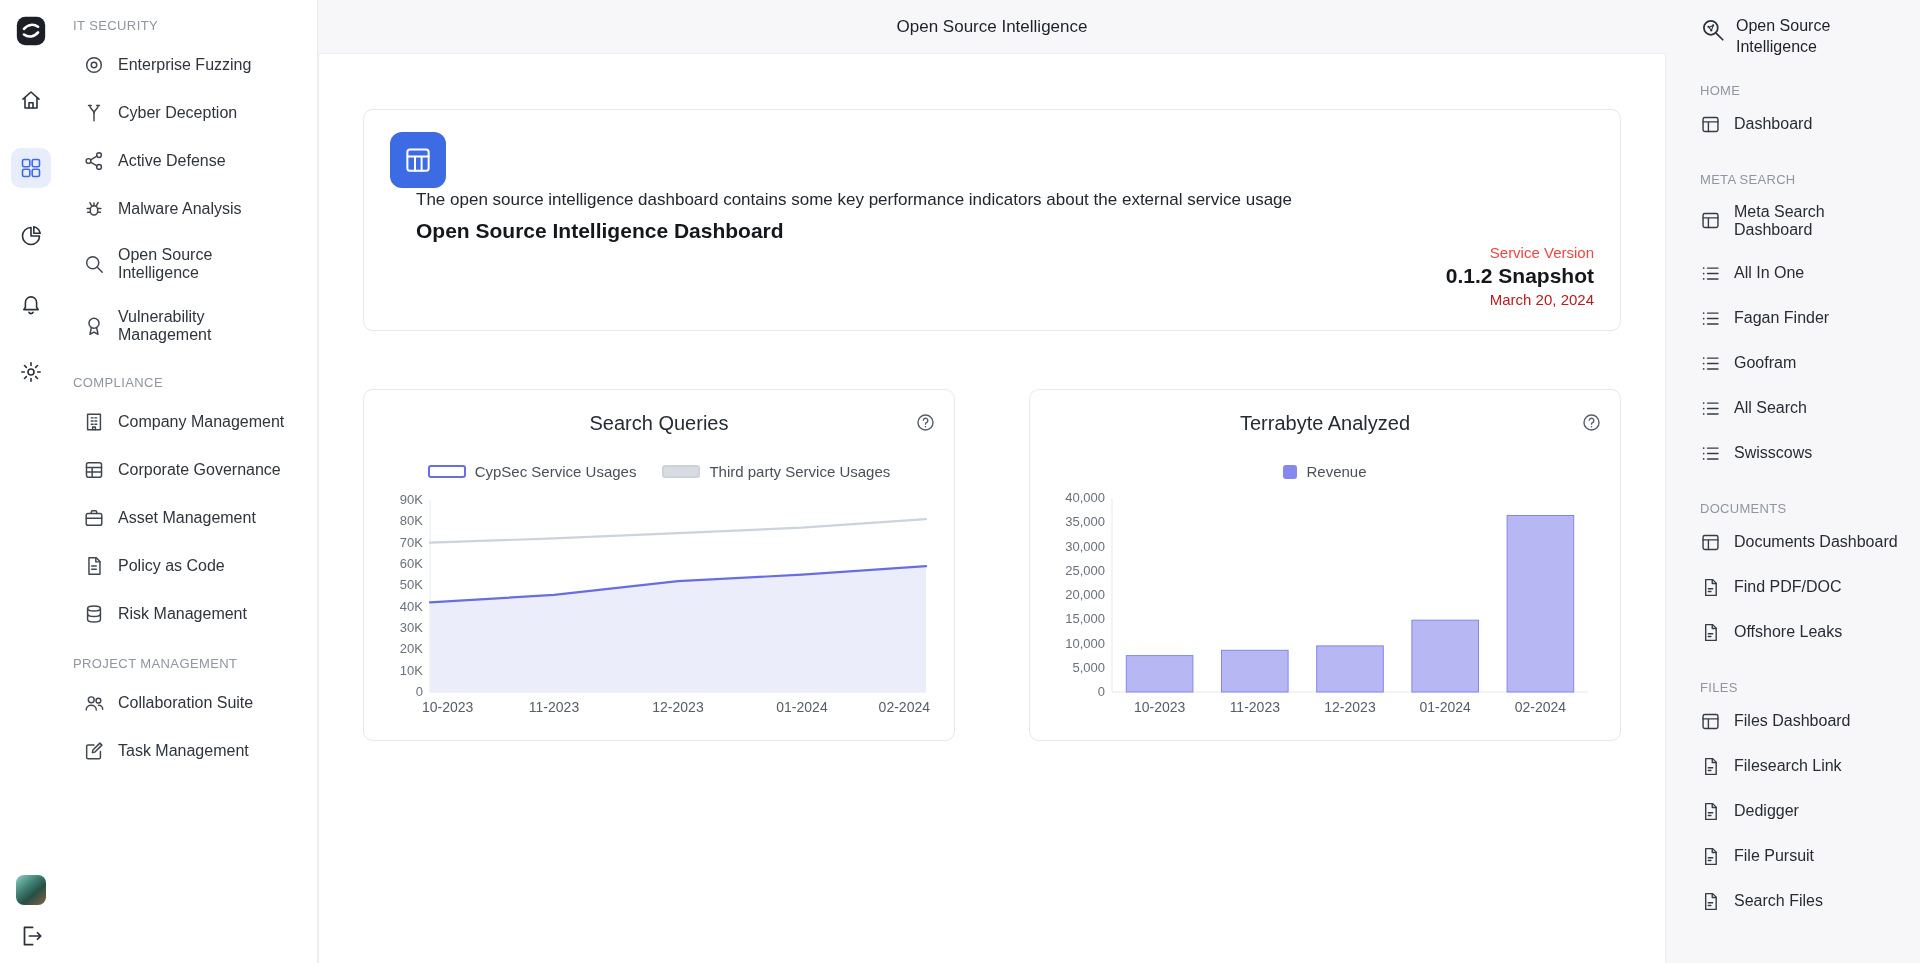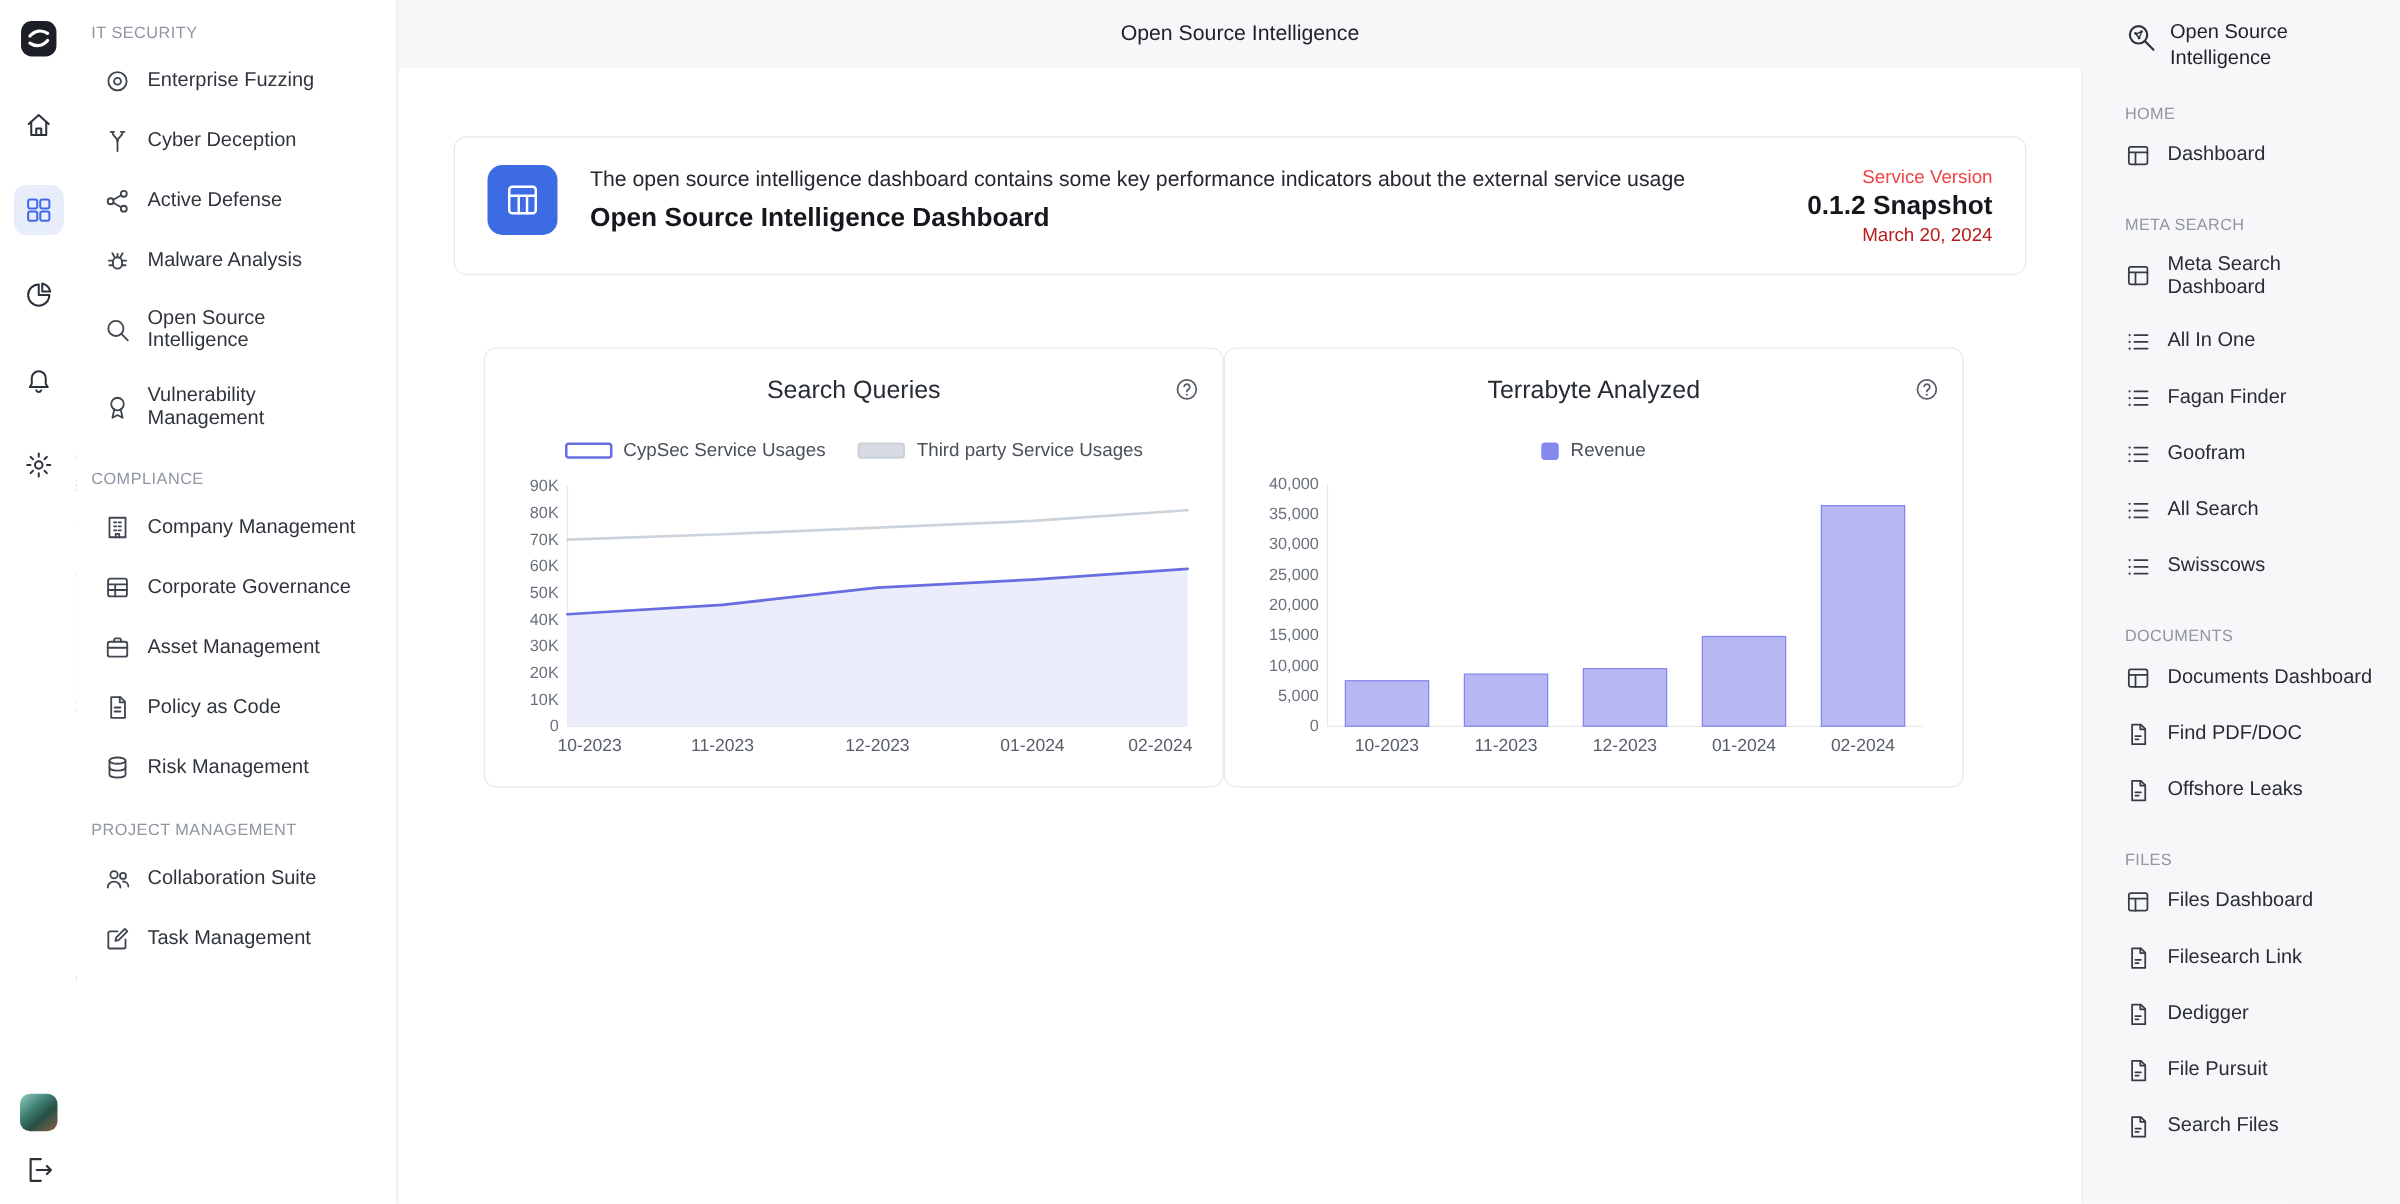--- a/index.html
+++ b/index.html
@@ -35,33 +35,33 @@
   .sb-icon svg { width:22px; height:22px; }
 
   
   .main { position:absolute; left:318px; top:0; bottom:0; right:0; }
   .main-header { width:1348px; height:53px; display:flex; align-items:center; justify-content:center;
                  font-size:17px; color:#1d2129; }
   .panel { position:absolute; left:0; top:53px; width:1348px; height:calc(100% - 53px);
            background:#fff; border:1px solid #eceef2; border-bottom:none; }
 
   .info-card { margin:55px 44px 0 44px; border:1px solid #e7e8ec; border-radius:10px;
-               padding:22px 26px; display:flex; align-items:flex-start; }
+               padding:22px 26px; display:flex; align-items:flex-start;flex-direction:column; }
   .info-icon { width:56px; height:56px; border-radius:12px; background:#3d6be4; color:#fff;
                display:flex; align-items:center; justify-content:center; flex:0 0 auto; }
   .info-icon svg { width:30px; height:30px; }
   .info-text { margin-left:26px; padding-top:2px; }
   .info-desc { font-size:17px; color:#23272f; }
   .info-title { font-size:21px; font-weight:700; margin-top:9px; color:#14171c; }
   .info-version { margin-left:auto; text-align:right; padding-top:1px; }
   .v-label { font-size:15px; color:#ef4444; }
   .v-value { font-size:21px; font-weight:700; margin:3px 0; color:#14171c; }
   .v-date  { font-size:15px; color:#b91c1c; }
 
-  .charts-row { display:flex; margin:58px 44px 0 68px;border-radius:11px; }
+  .charts-row { display:flex; justify-content:space-between; margin:58px 44px 0 44px;border-radius:11px; }
   .chart-card { width:592px; height:352px; border:1px solid #e7e8ec; border-radius:10px;
                 position:relative; padding:22px 20px 0; }
   .chart-title { text-align:center; font-size:20px; font-weight:500; color:#262b34; }
   .help-btn { position:absolute; right:18px; top:22px; width:21px; height:21px; color:#565d68; cursor:pointer; }
   .help-btn svg { width:21px; height:21px; }
   .legend-row { display:flex; justify-content:center; align-items:center; gap:26px; margin-top:28px;
                 font-size:15px; color:#4a505a; }
   .legend-item { display:flex; align-items:center; gap:9px; }
   .swatch { border-radius:3px; }
   .chart-svg { margin-top:10px; }

